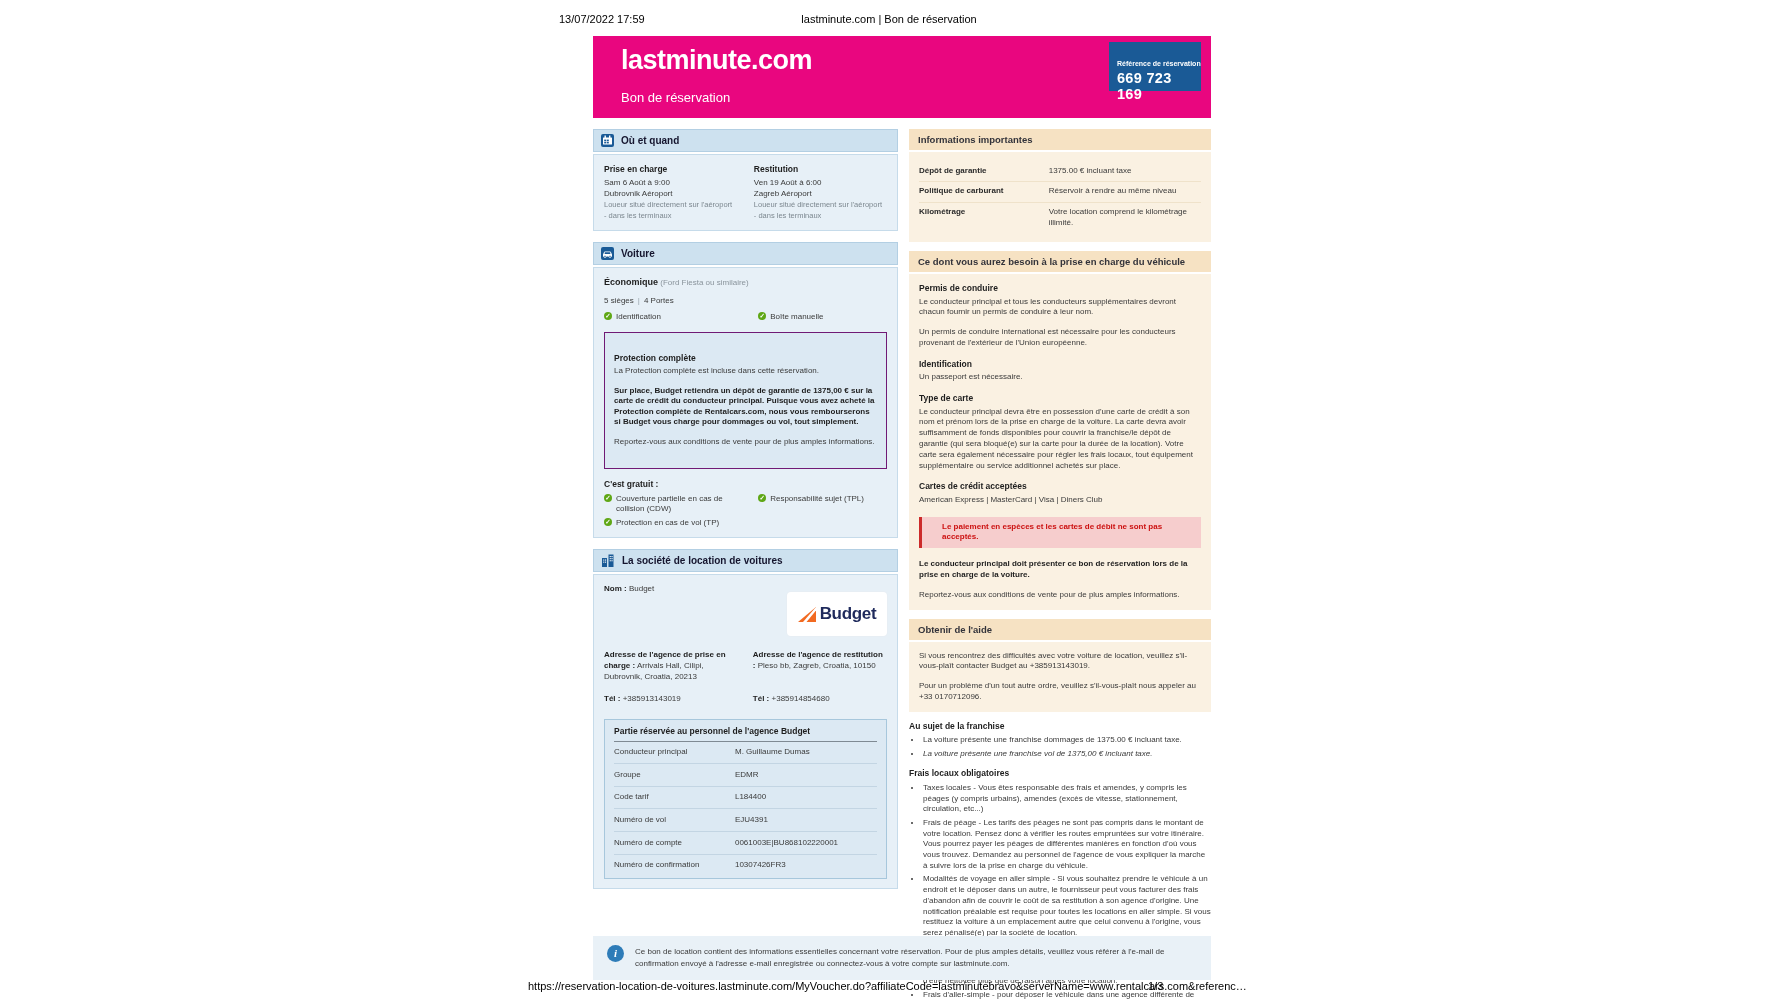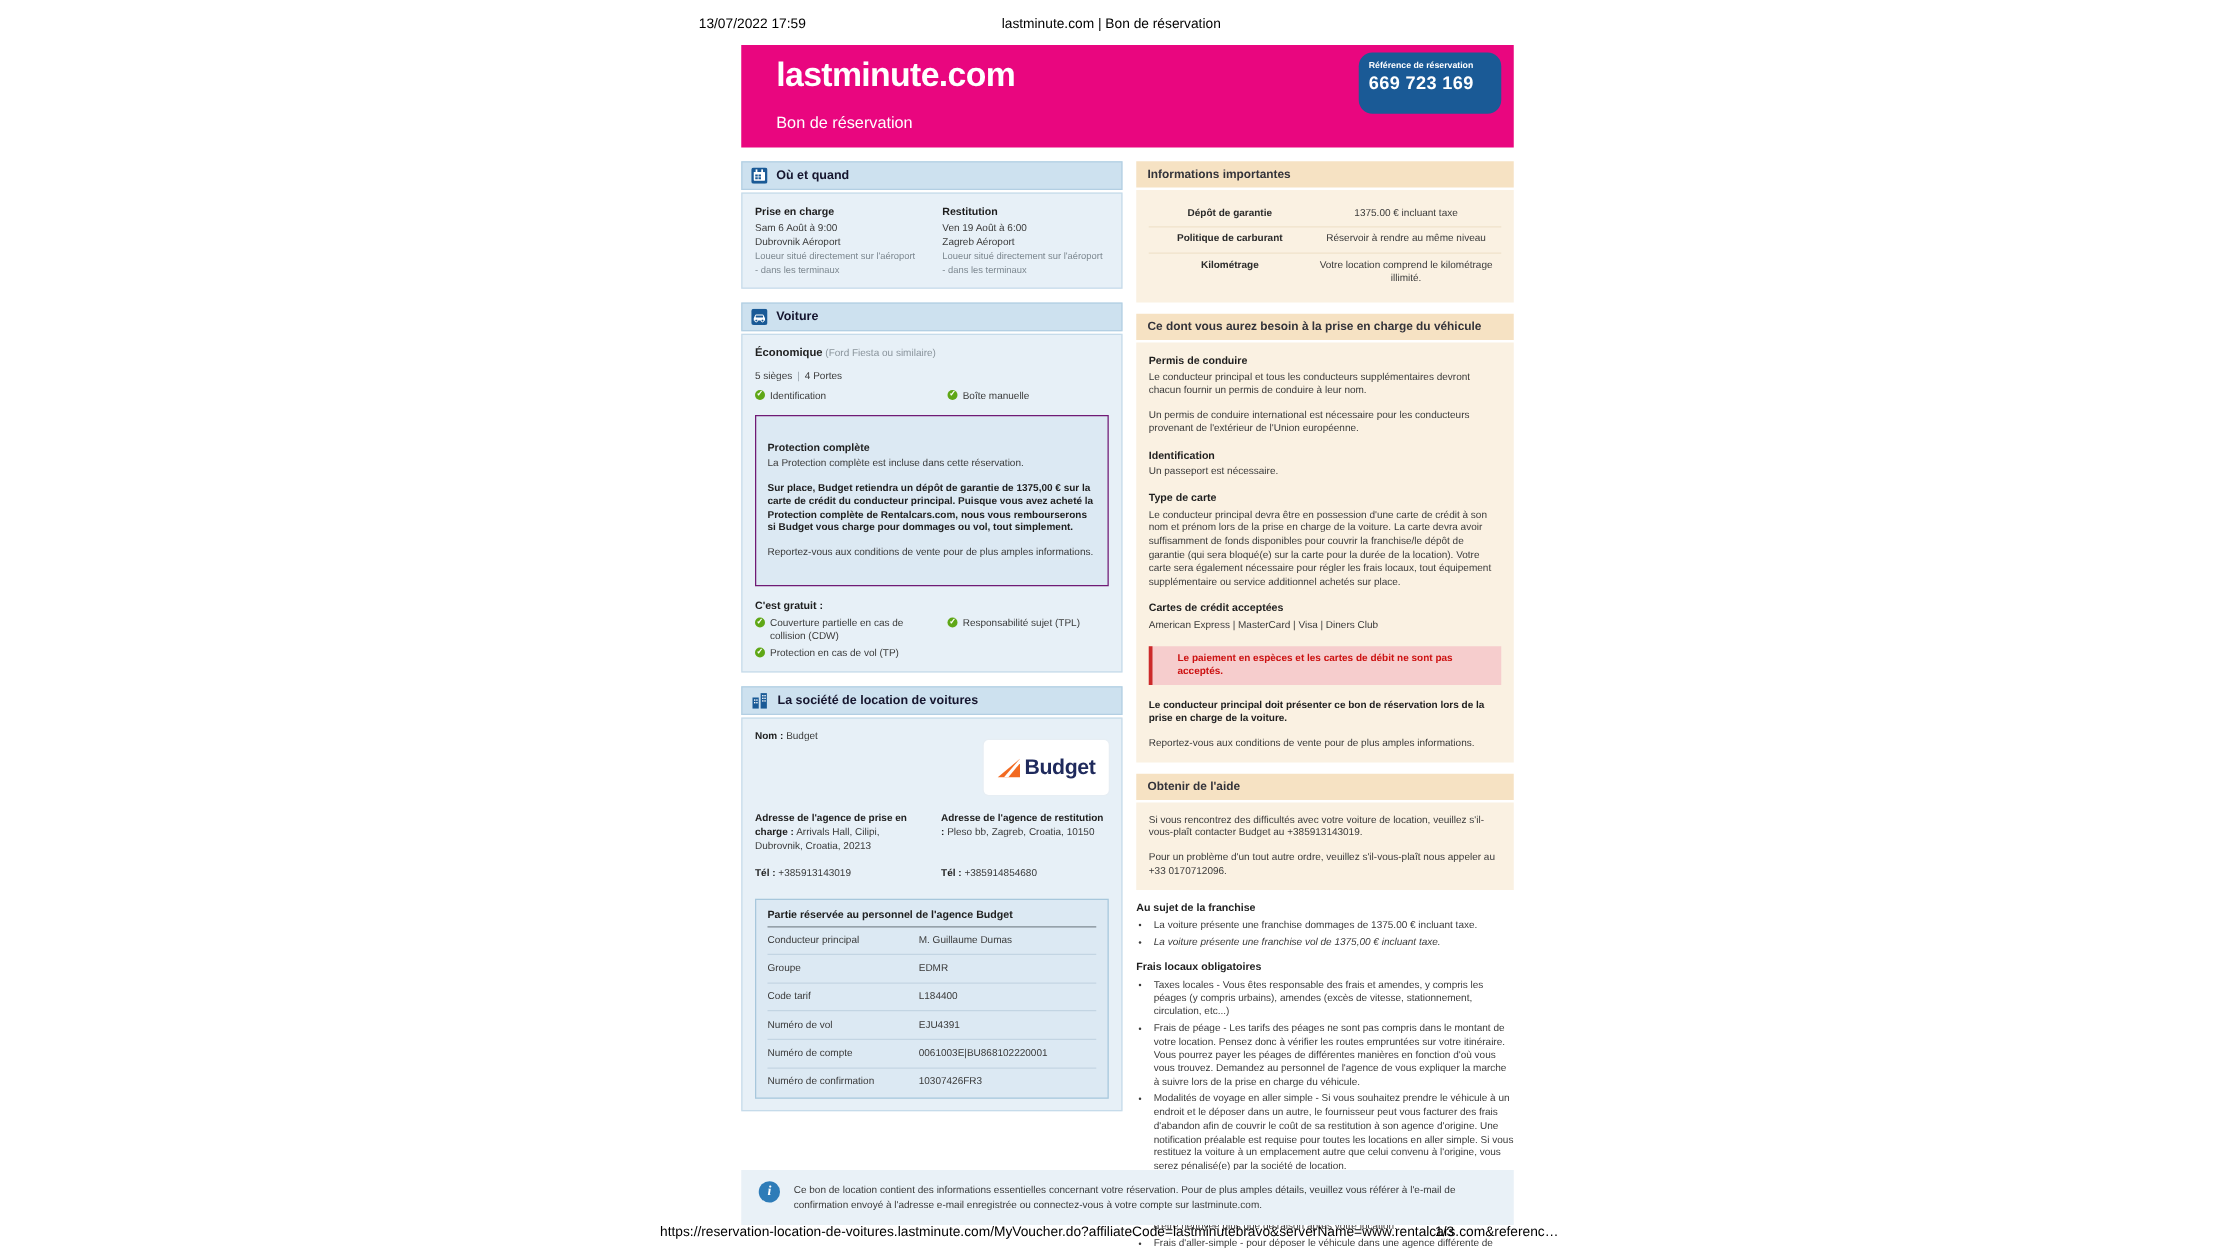--- a/index.html
+++ b/index.html
@@ -12,21 +12,21 @@
   .print-title { position:absolute; top:13px; left:0; width:100%; text-align:center; font-size:11px; color:#000; }
   .print-url { position:absolute; top:980px; left:528px; font-size:11px; color:#000; white-space:nowrap; }
   .print-page { position:absolute; top:980px; left:1148px; font-size:11px; color:#000; }
 
   .voucher { position:absolute; left:593px; top:36px; width:618px; }
 
   
   .banner { position:relative; height:82px; background:#E9067F; }
   .logo { position:absolute; left:28px; top:9px; font-size:27px; font-weight:bold; color:#fff; letter-spacing:-0.5px; }
   .banner-sub { position:absolute; left:28px; bottom:13px; font-size:13px; color:#fff; }
-  .ref-box { position:absolute; top:6px; right:10px; width:114px; height:49px; background:#1A5A96; padding:7px 8px 0;border-radius:11px; }
+  .ref-box { position:absolute; top:6px; right:10px; width:92px; height:49px; background:#1A5A96; padding:18px 8px 0; }
   .ref-label { font-size:7px; font-weight:bold; color:#fff; white-space:nowrap; }
   .ref-num { font-size:14.5px; font-weight:bold; color:#fff; margin-top:3px; letter-spacing:0.3px; }
 
   .columns { display:flex; gap:11px; margin-top:11px; align-items:flex-start; }
   .col-left { width:305px; }
   .col-right { width:302px; }
 
   
   .bsec { margin-bottom:11px; }
   .bsec-h { display:flex; align-items:center; gap:7px; background:#CDE1EF; border:1px solid #B3CFE3; padding:4px 7px; font-size:10px; font-weight:bold; color:#15152e; }
@@ -59,21 +59,21 @@
   .staff-title { font-weight:bold; font-size:8.5px; color:#1e1e1e; padding:6px 0 4px; border-bottom:1px solid #7f8a93; }
   .srow { display:grid; grid-template-columns:46% 54%; padding:5.5px 0; border-bottom:1px solid #C3D5E3; }
   .srow:last-child { border-bottom:none; }
   .srow .k { color:#3a3a3a; }
   .srow .v { color:#3a3a3a; }
 
   
   .osec { margin-bottom:9px; }
   .osec-h { background:#F6E2C3; padding:5px 9px; font-size:9.5px; font-weight:bold; color:#33333a; }
   .osec-b { background:#FAF1E2; margin-top:2px; padding:9px 10px; font-size:8px; line-height:1.35; color:#3a3a3a; }
-  .irow { display:grid; grid-template-columns:46% 54%; padding:4.5px 0; border-bottom:1px solid #EFE2CA;text-align:center; }
+  .irow { display:grid; grid-template-columns:46% 54%; padding:4.5px 0; border-bottom:1px solid #EFE2CA; }
   .irow:last-child { border-bottom:none; }
   .irow .k { font-weight:bold; color:#2a2a2a; }
   .h8 { font-weight:bold; font-size:8.5px; color:#1e1e1e; margin:10px 0 2px; }
   .h8.first { margin-top:0; }
   .para { margin-bottom:9px; }
   .para:last-child { margin-bottom:0; }
   .cards-line { margin-bottom:2px; }
   .warn { background:#F6CDCD; border-left:3px solid #CC2A2A; color:#CC1111; font-weight:bold; padding:5px 20px; margin:11px 0 11px; font-size:8px; }
   .bold-para { font-weight:bold; color:#1e1e1e; margin-bottom:9px; }
 

